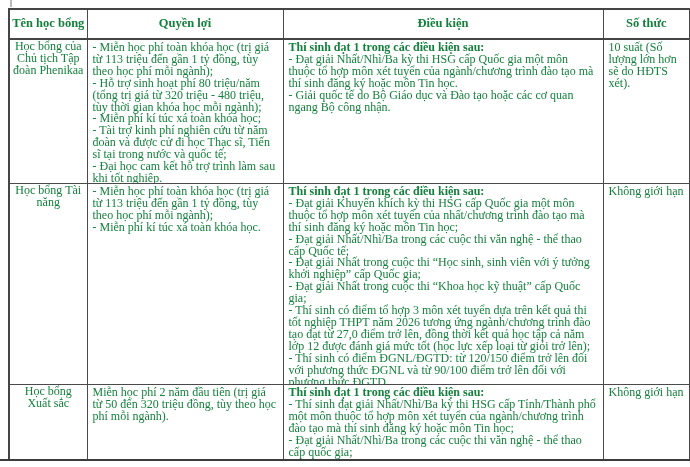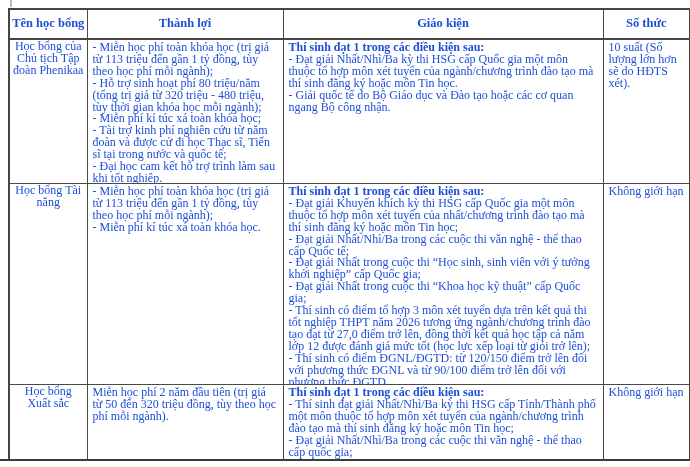--- a/index.html
+++ b/index.html
@@ -3,21 +3,21 @@
 <meta charset="utf-8">
 <style>
   html, body { margin: 0; padding: 0; background: #ffffff; }
   .canvas {
     position: relative;
     width: 690px;
     height: 467px;
     background: #ffffff;
     overflow: hidden;
     font-family: "Liberation Serif", serif;
-    color: #1d4ed8;
+    color: #15803d;
   }
   .top-tick {
     position: absolute;
     left: 10px;
     top: 0;
     width: 2px;
     height: 7px;
     background: #b9b9b9;
   }
   .table-clip {
@@ -81,22 +81,22 @@
     <table class="schol">
       <colgroup>
         <col class="col1">
           <col class="col2">
           <col class="col3">
           <col class="col4">
       </colgroup>
       <thead>
         <tr>
           <th>Tên học bổng</th>
-          <th>Thành lợi</th>
-          <th>Giáo kiện</th>
+          <th>Quyền lợi</th>
+          <th>Điều kiện</th>
           <th>Số thức</th>
         </tr>
       </thead>
       <tbody>
 
         <tr class="r0">
           <td class="name-cell">
             <div class="cellbox">Học bổng của Chủ tịch Tập đoàn Phenikaa</div>
           </td>
           <td>

